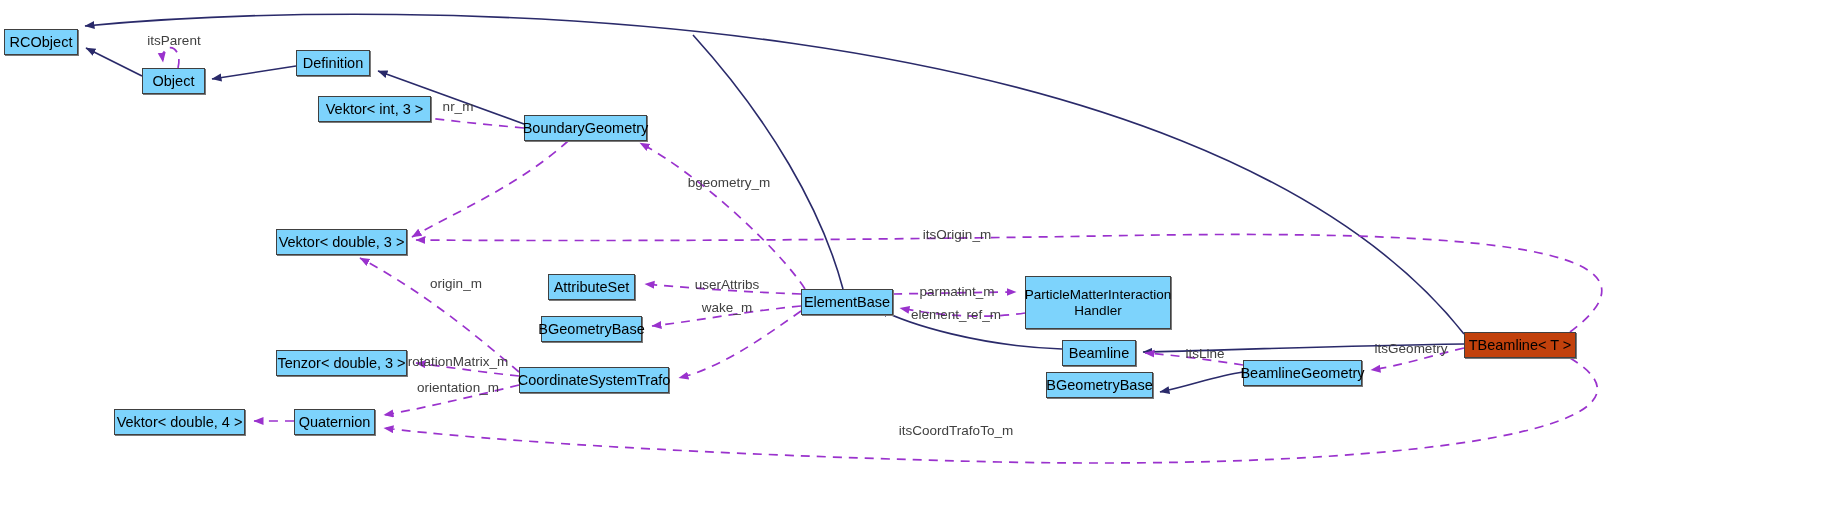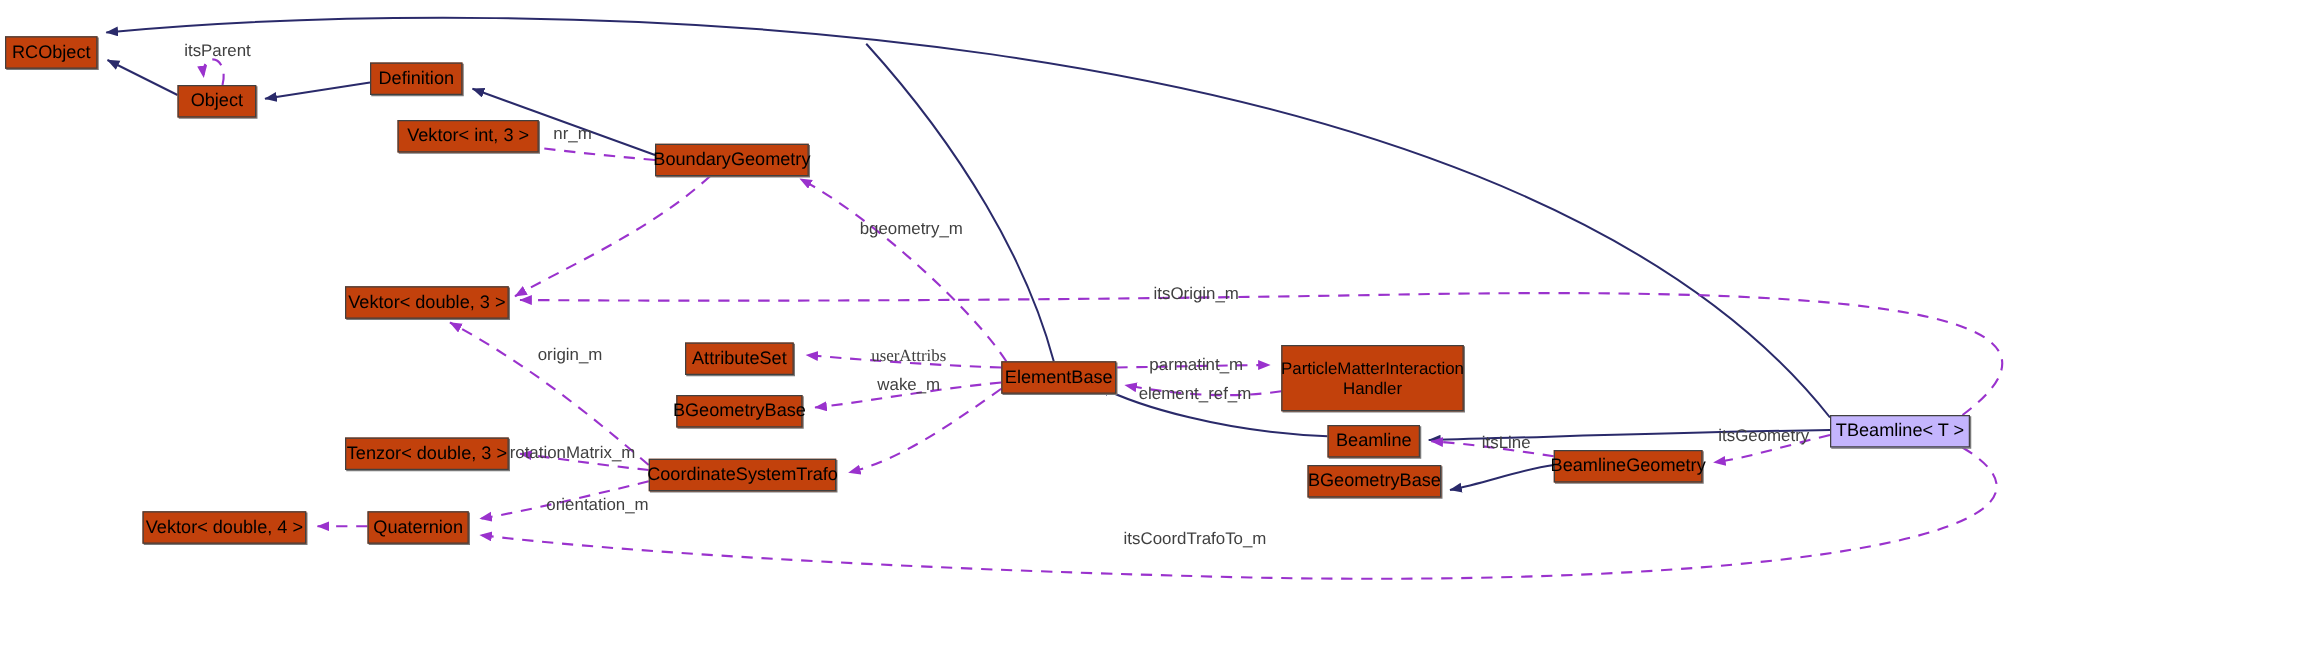--- a/index.html
+++ b/index.html
@@ -19,34 +19,34 @@
     position: absolute;
     left: 0; top: 0;
     width: 1839px;
     height: 520px;
     pointer-events: none;
   }
   .node {
     position: absolute;
     box-sizing: border-box;
     border: 1px solid #404040;
-    background: #c2410c;
+    background: #7dd3fc;
     color: #000000;
     font-size: 14.5px;
     line-height: 1.15;
     text-align: center;
     display: flex;
     align-items: center;
     justify-content: center;
     white-space: pre;
     padding: 0 7px;
     box-shadow: 1px 1px 0 0 #7a7a7a;
   }
   .node.highlight {
-    background: #c4b5fd;
+    background: #c2410c;
   }
   .edge-label {
     position: absolute;
     color: #404040;
     font-size: 13.5px;
     line-height: 1.16;
     text-align: center;
     white-space: pre;
     transform: translateX(-50%);
   }
@@ -177,23 +177,23 @@
   </div>
   <div class="node highlight" style="left:1464px; top:332px; width:112px; height:26px;">
     <span>TBeamline&lt; T &gt;</span>
   </div>
 
   <div class="edge-label" style="left:174px; top:33px;">itsParent</div>
   <div class="edge-label" style="left:458px; top:99px;">nr_m</div>
   <div class="edge-label" style="left:729px; top:175px;">bgeometry_m</div>
   <div class="edge-label" style="left:957px; top:227px;">itsOrigin_m</div>
   <div class="edge-label" style="left:456px; top:276px;">origin_m</div>
-  <div class="edge-label" style="left:727px; top:277px;font-family:Liberation Serif, serif;">userAttribs</div>
+  <div class="edge-label" style="left:727px; top:277px;">userAttribs</div>
   <div class="edge-label" style="left:957px; top:284px;">parmatint_m</div>
   <div class="edge-label" style="left:727px; top:300px;">wake_m</div>
   <div class="edge-label" style="left:956px; top:307px;">element_ref_m</div>
   <div class="edge-label" style="left:1411px; top:341px;">itsGeometry</div>
   <div class="edge-label" style="left:458px; top:354px;">rotationMatrix_m</div>
   <div class="edge-label" style="left:1205px; top:346px;">itsLine</div>
-  <div class="edge-label" style="left:458px; top:396px;margin-left:20px;">orientation_m</div>
+  <div class="edge-label" style="left:458px; top:380px;">orientation_m</div>
   <div class="edge-label" style="left:956px; top:423px;">itsCoordTrafoTo_m</div>
 
 </div>
 
 </body></html>

